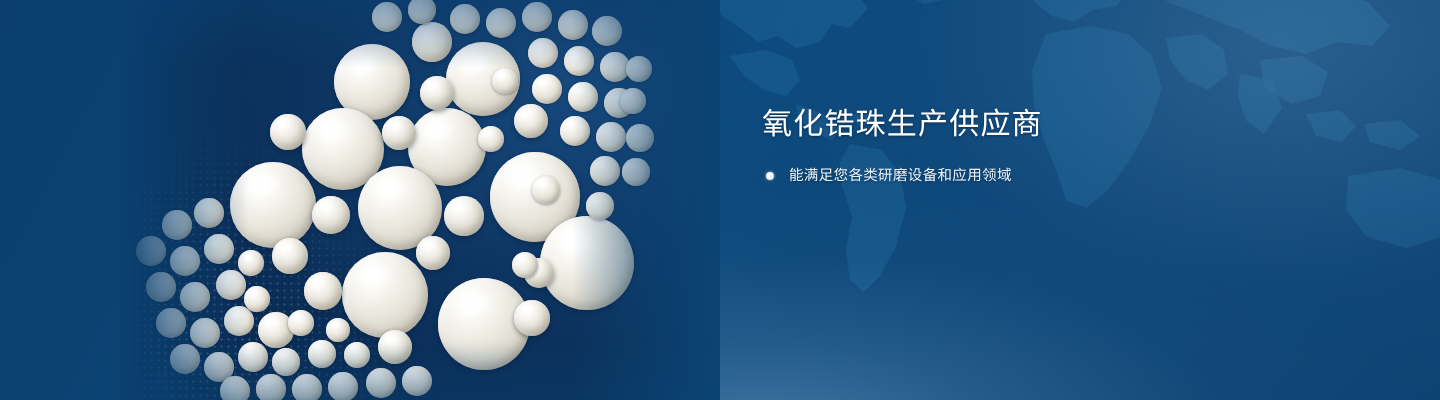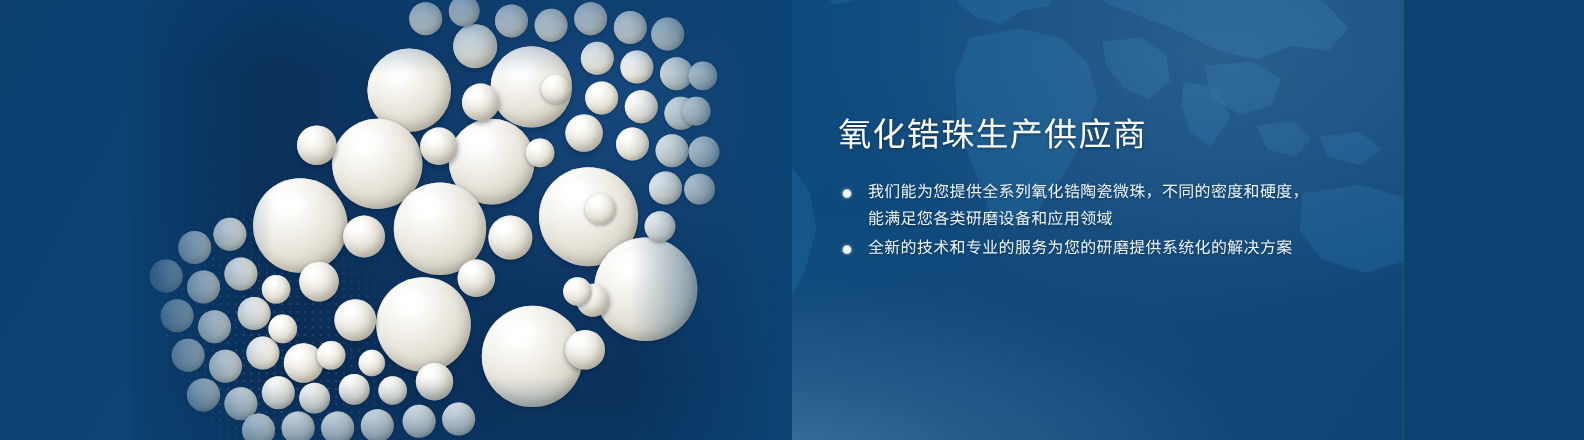--- a/index.html
+++ b/index.html
@@ -6,23 +6,23 @@
   *{margin:0;padding:0;box-sizing:border-box;}
   html,body{width:1440px;height:400px;overflow:hidden;}
   body{
     font-family:"Liberation Sans","DejaVu Sans",sans-serif;
     background:#0a4372;
   }
 
   
   .banner{
     position:relative;
-    width:1276px;height:400px;
+    width:1440px;height:400px;
     overflow:hidden;
-    background:#4d7c0f;
+    background:#8b5cf6;
   }
 
   
   .bg-base{
     position:absolute;inset:0;
     background:
       radial-gradient(ellipse 760px 300px at 53% 110%,
           rgba(110,160,195,.55) 0%,
           rgba(80,130,170,.34) 32%,
           rgba(40,90,135,.12) 62%,
@@ -296,23 +296,18 @@
 
     <div class="photo-fade"></div>
   </div>
 
   <div class="copy">
     <h1 class="headline">氧化锆珠生产供应商</h1>
 
     <ul class="bullets">
       <li class="bullet">
         <span class="bullet-dot"></span>
-        <span class="bullet-line">我们能为您提供全系列氧化锆陶瓷微珠，不同的密度和硬度，</span>
         <span class="bullet-line cont">能满足您各类研磨设备和应用领域</span>
-      </li>
-      <li class="bullet">
-        <span class="bullet-dot"></span>
-        <span class="bullet-line">全新的技术和专业的服务为您的研磨提供系统化的解决方案</span>
       </li>
     </ul>
   </div>
 
 </div>
 
 </body></html>

